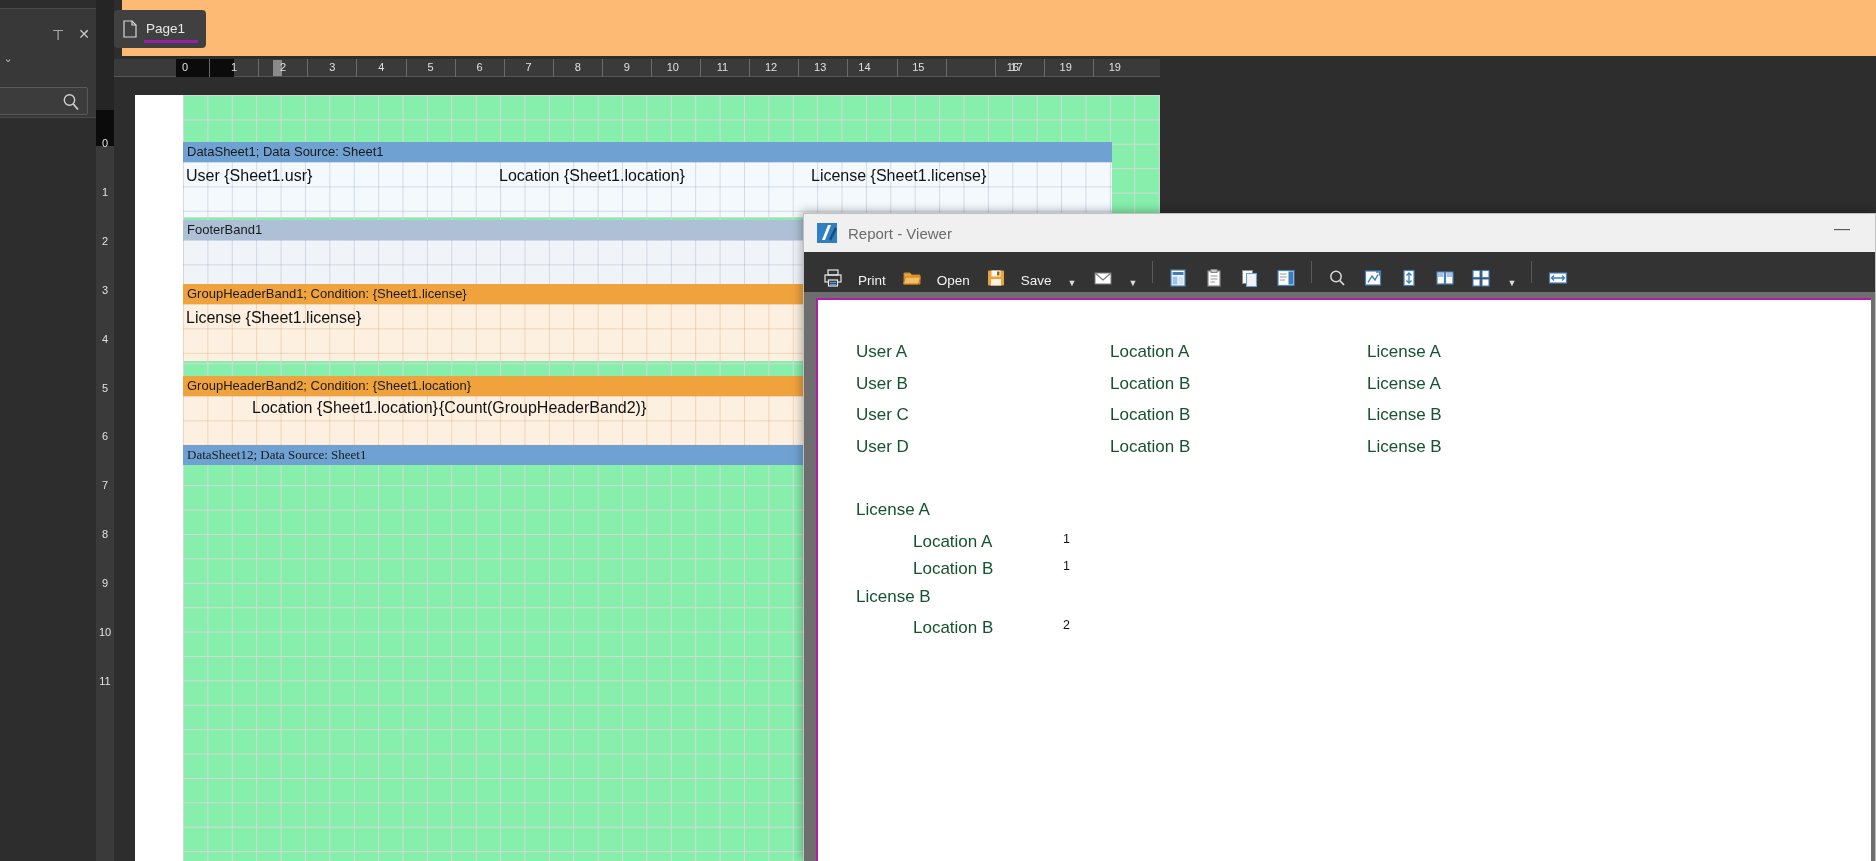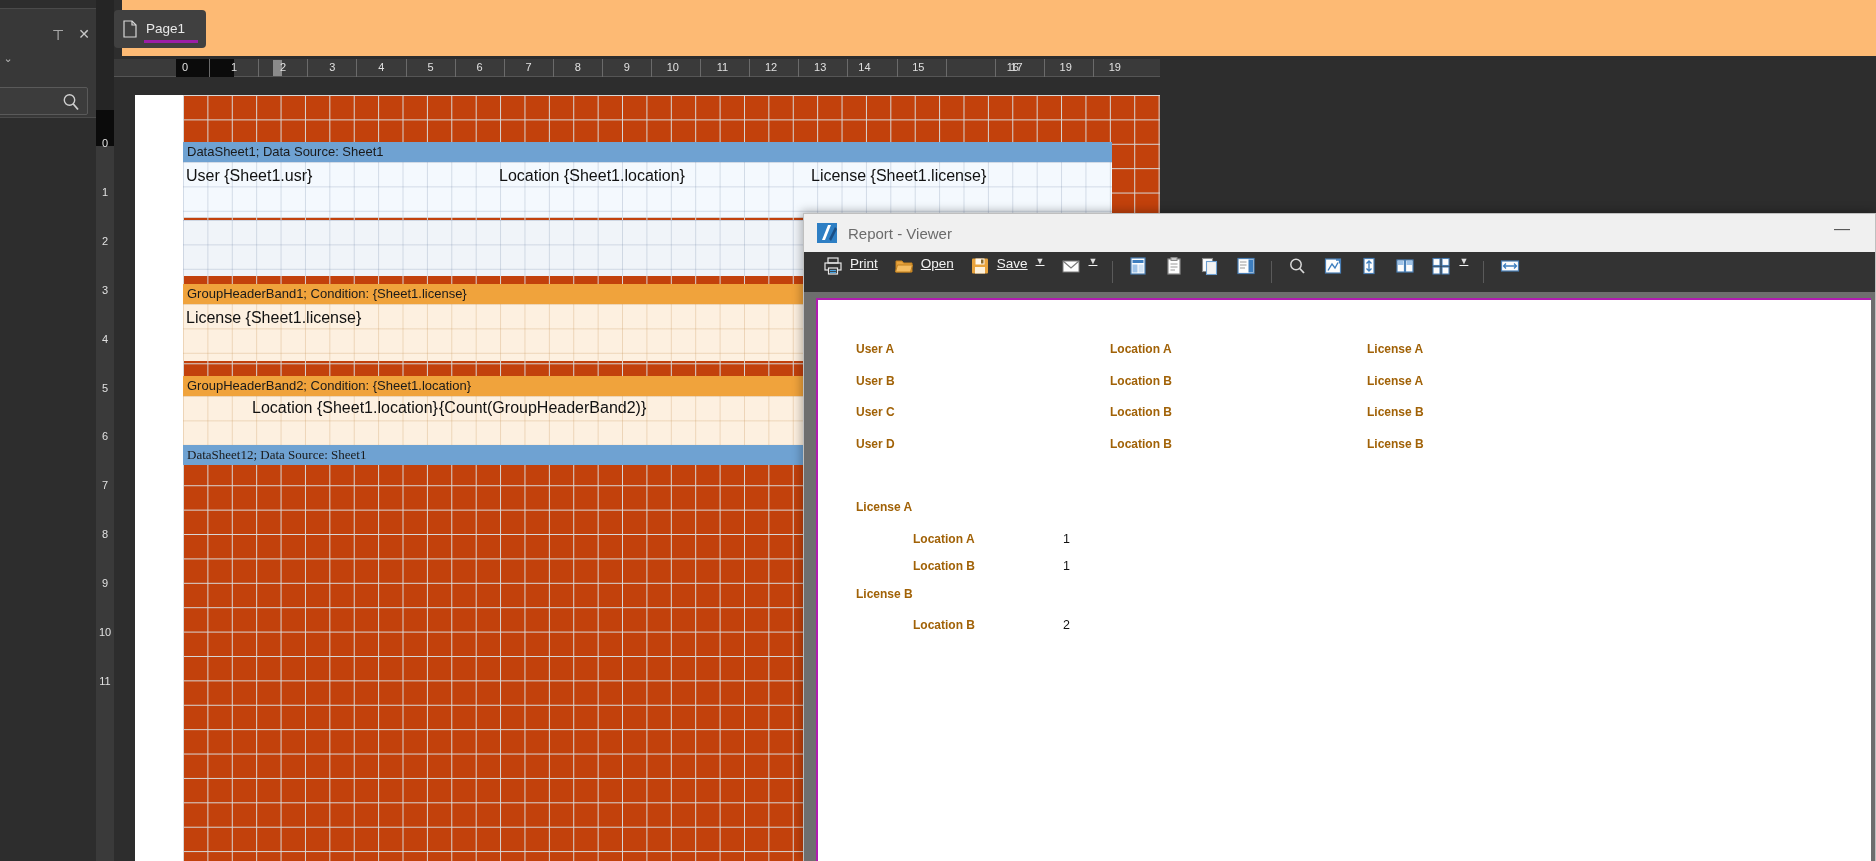--- a/index.html
+++ b/index.html
@@ -97,21 +97,21 @@
     background: #0b0b0b;
   }
 
   
   .canvas {
     position: absolute; left: 135px; top: 95px; width: 1025px; height: 766px;
     background: #ffffff; overflow: hidden;
   }
   .page-area {
     position: absolute; left: 48px; top: 0px; width: 977px; height: 766px;
-    background: #c2410c;
+    background: #86efac;
   }
   .grid-bg {
     position: absolute; left: 0; top: 0; width: 100%; height: 100%;
     background-image:
       linear-gradient(to right, #d8d8d8 1px, transparent 1px),
       linear-gradient(to bottom, #d8d8d8 1px, transparent 1px);
     background-size: 24.4px 24.4px;
   }
 
   .band { position: absolute; left: 0; width: 929px; }
@@ -158,40 +158,39 @@
   .viewer-title-text { font-size: 15px; color: #6b6b6b; }
   .viewer-min {
     position: absolute; right: 18px; top: 10px; width: 30px; height: 18px;
     color: #555; font-size: 16px; text-align: center; line-height: 10px; cursor: pointer;
   }
   .viewer-toolbar {
     position: relative; height: 40px; background: #333333;
     display: flex; align-items: center; padding-left: 12px; gap: 2px;
   }
   .tb-item {
-    display: flex; align-items: flex-start; height: 32px; padding: 0 7px;
-    color: #f2f2f2; font-size: 13.5px; cursor: pointer; gap: 7px; text-decoration: underline;
+    display: flex; align-items: flex-end; height: 32px; padding: 0 7px;
+    color: #f2f2f2; font-size: 13.5px; cursor: pointer; gap: 15px;
   }
   .tb-item svg { display: block; }
   .tb-caret { font-size: 9px; color: #dcdcdc; margin-left: 1px; }
   .tb-sep {
     width: 1px; height: 22px; background: #5a5a5a; margin: 0 6px;
   }
   .viewer-body {
     position: relative; height: 570px; background: #6e6e6e;
     padding: 6px 0 0 12px; overflow: hidden;
   }
   .paper {
     position: relative; width: 1055px; height: 564px; background: #ffffff;
     border-top: 2px solid #b01cb0; border-left: 2px solid #b01cb0;
   }
   .pv-cell {
-    position: absolute; font-size: 12px; color: #a16207;
+    position: absolute; font-size: 17px; color: #14532d;
     white-space: nowrap;
-    font-weight: bold;
   }
   .pv-num { position: absolute; font-size: 12.5px; color: #111; }
 </style>
 </head>
 <body>
 
 <div id="root">
 
   <div class="left-panel">
     <div class="panel-btn pin-btn">⊤</div>
@@ -293,20 +292,21 @@
           <div class="band band-blue" style="top: 47px;">
             <div class="band-title">DataSheet1; Data Source: Sheet1</div>
             <div class="band-body" style="height: 55px;">
               <div class="bgrid"></div>
               <div class="field" style="left: 0px; top: 3px;">User  {Sheet1.usr}</div>
               <div class="field" style="left: 313px; top: 3px;">Location {Sheet1.location}</div>
               <div class="field" style="left: 625px; top: 3px;">License {Sheet1.license}</div>
             </div>
           </div>
           <div class="band band-gray" style="top: 125px;">
+            <div class="band-title">FooterBand1</div>
             <div class="band-body" style="height: 56px;">
               <div class="bgrid"></div>
             </div>
           </div>
           <div class="band band-orange" style="top: 189px;">
             <div class="band-title">GroupHeaderBand1; Condition: {Sheet1.license}</div>
             <div class="band-body" style="height: 57px;">
               <div class="bgrid"></div>
               <div class="field" style="left: 0px; top: 3px;">License {Sheet1.license}</div>
             </div>

